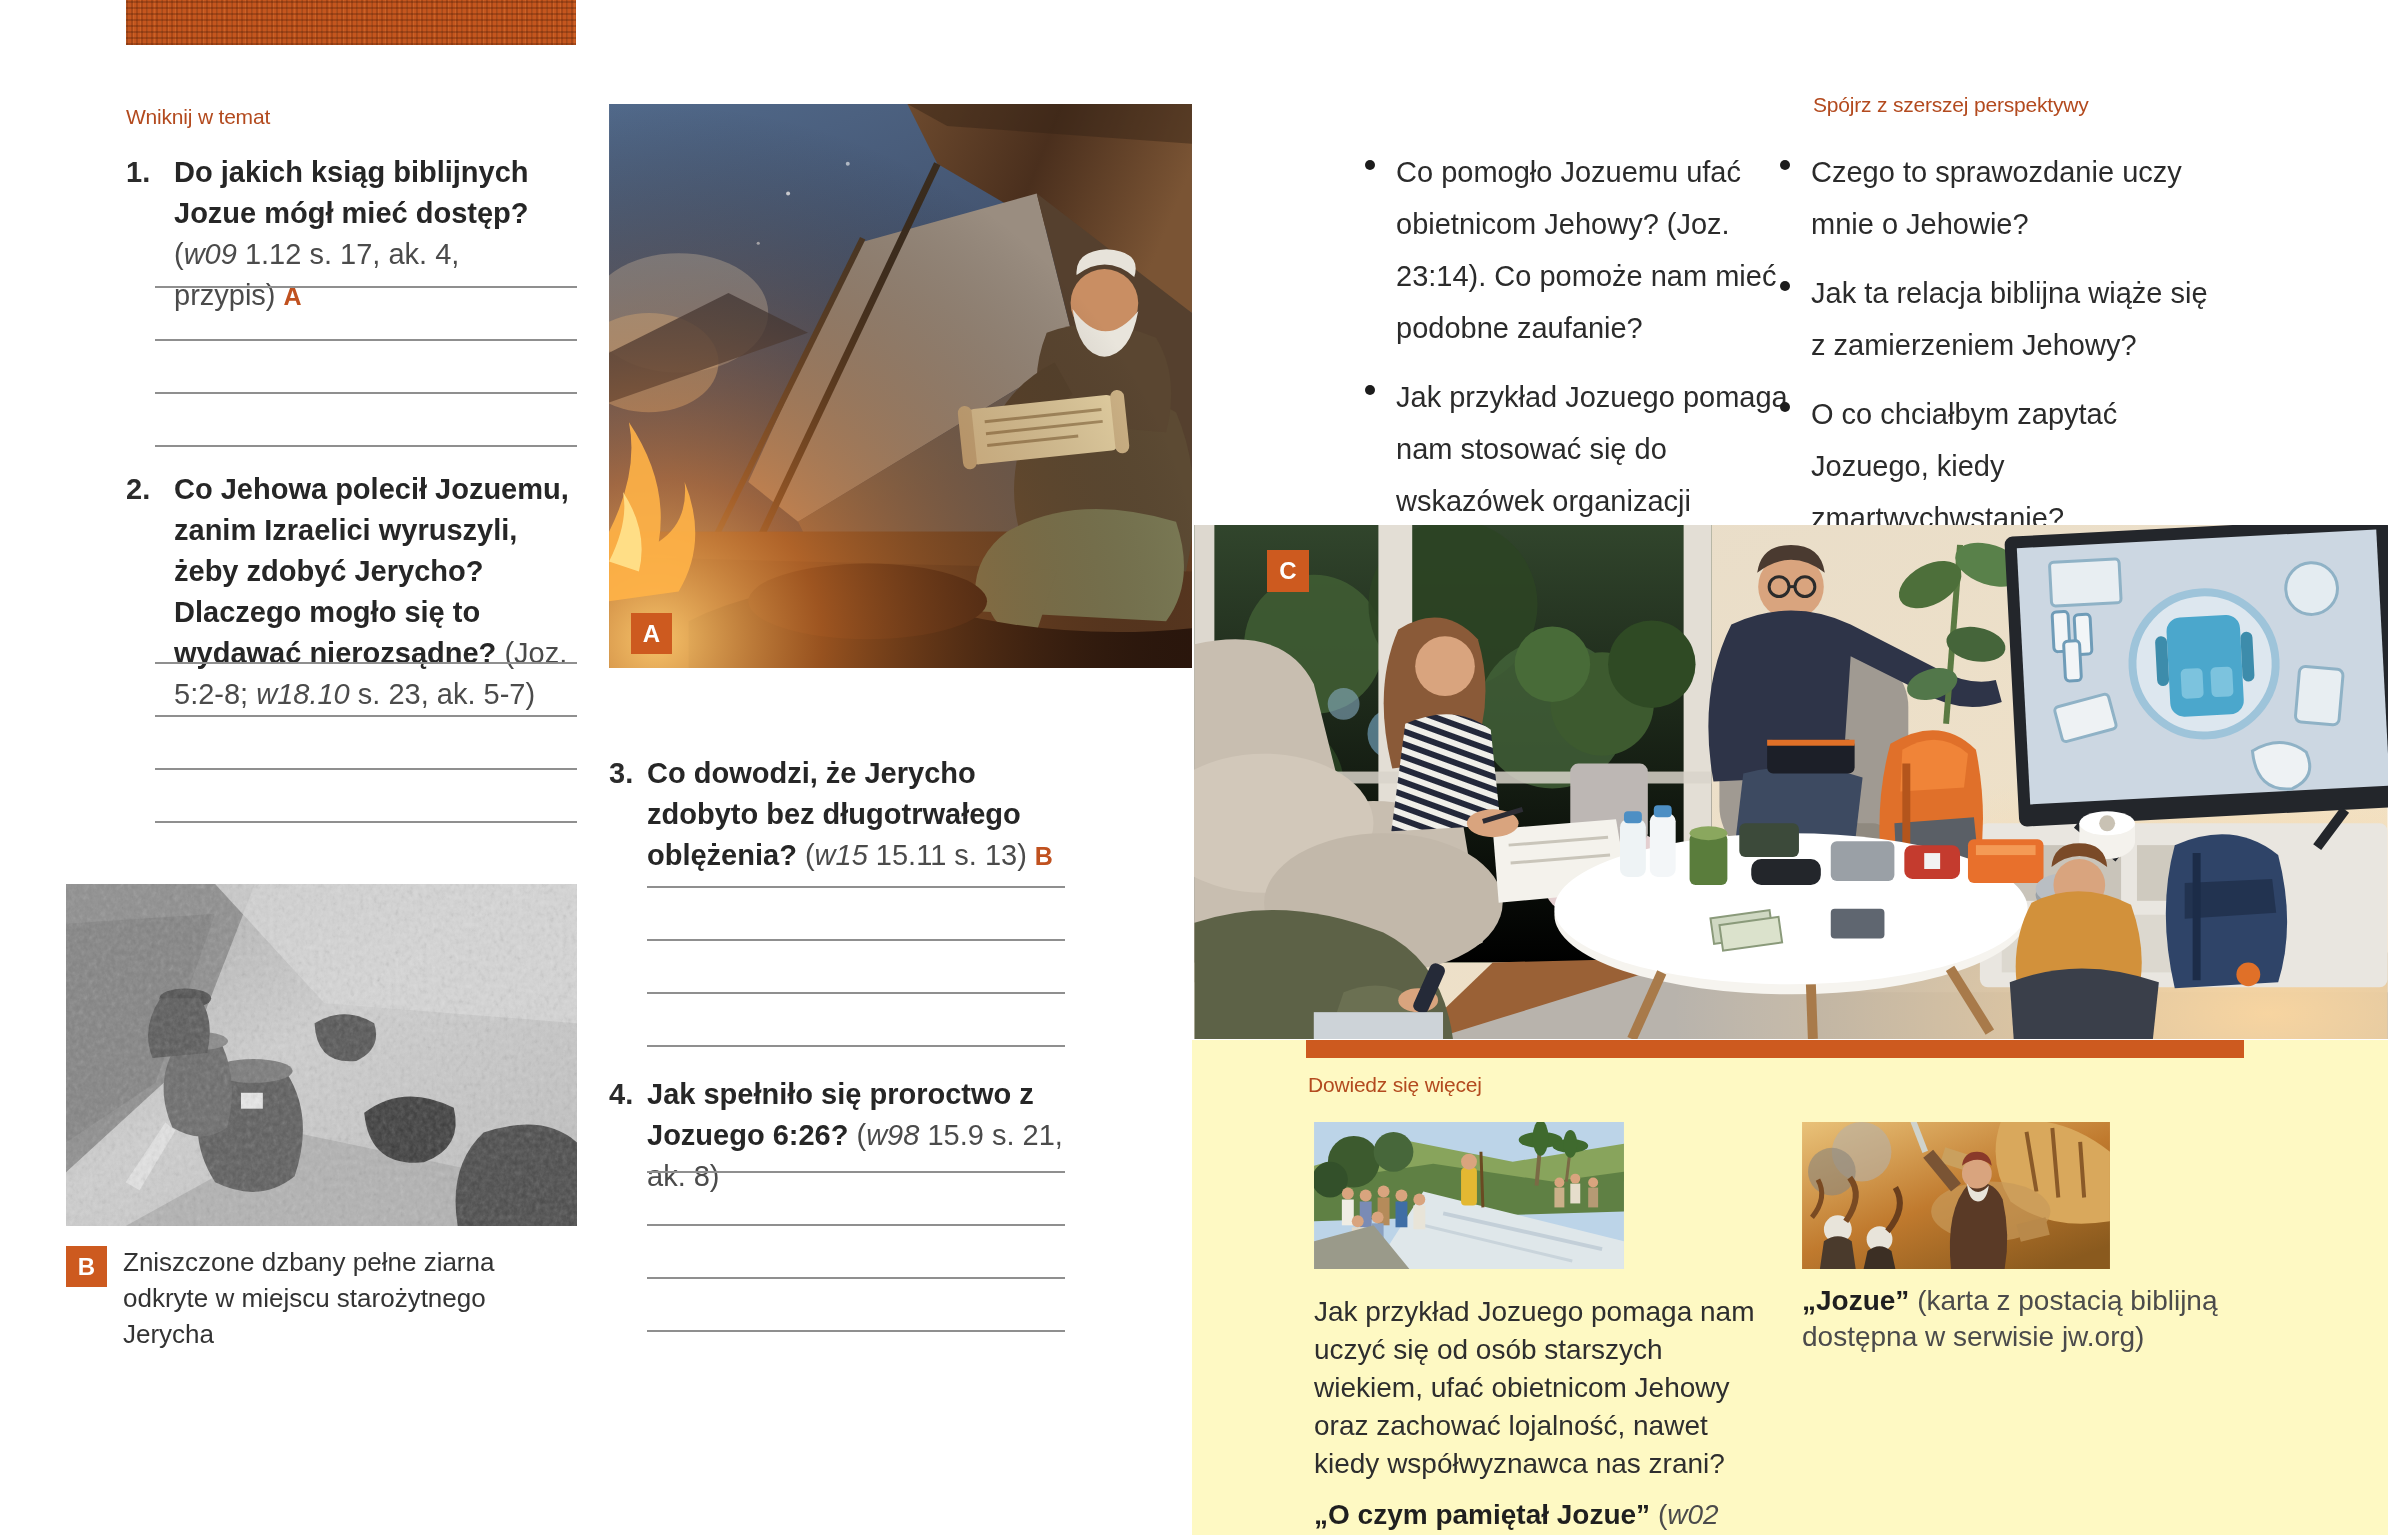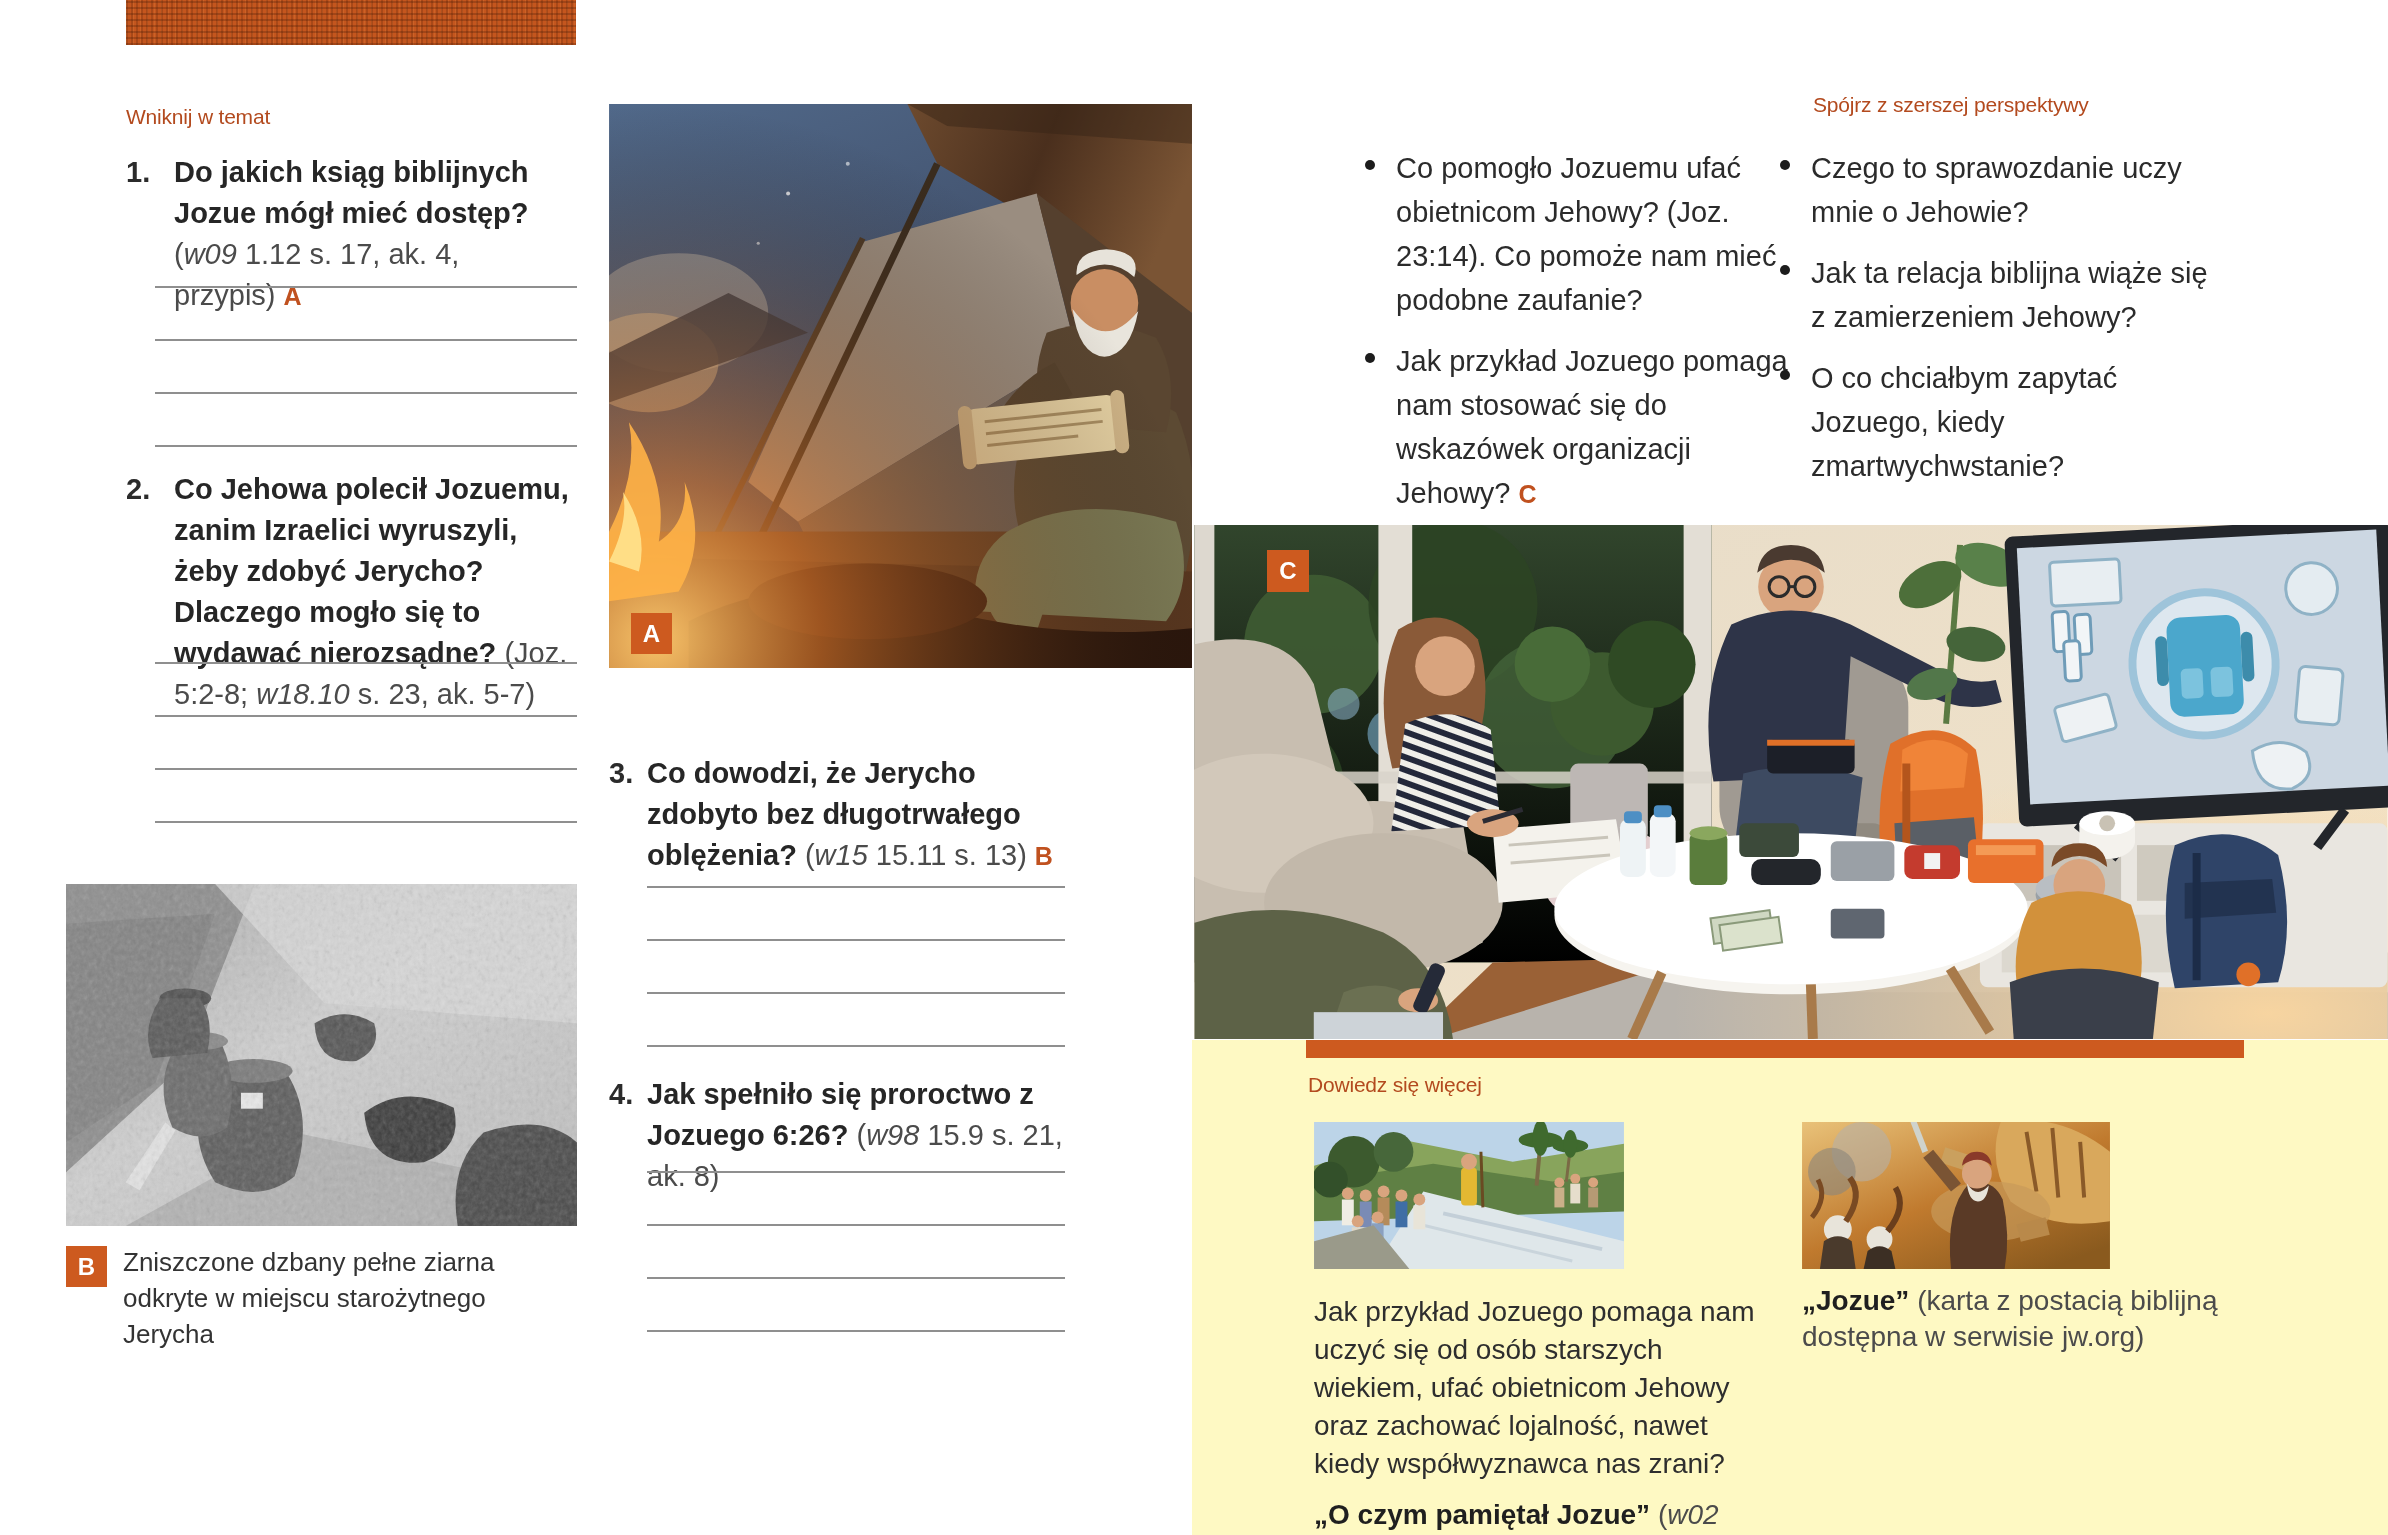--- a/index.html
+++ b/index.html
@@ -29,21 +29,21 @@
   .q-mid  .qbody{padding-left:38px;}
   .qt{font-weight:bold;color:#262626;}
   .ref{font-weight:normal;color:#4b4b4b;}
   .ref i{font-style:italic;}
   .marker-inline{color:#c0511f;font-weight:bold;font-size:25px;margin-left:8px;letter-spacing:1px;}
   
   .lines{position:absolute;}
   .lines > div{height:51px;border-bottom:2px solid #8f8f8f;}
   
   .bullets{position:absolute;margin:0;padding:0;list-style:none;}
-  .bullets li{position:relative;padding-left:33px;font-size:29px;line-height:44px;color:#2b2b2b;margin-bottom:17px;}
+  .bullets li{position:relative;padding-left:33px;font-size:29px;line-height:52px;color:#2b2b2b;margin-bottom:17px;}
   .bullets li::before{content:"";position:absolute;left:2px;top:14px;width:10px;height:10px;border-radius:50%;background:#1c1c1c;}
   
   .badge{
     position:absolute;width:41px;height:41px;background:#cd5a1f;color:#fff;
     display:flex;align-items:center;justify-content:center;
     font-weight:bold;font-size:24px;
   }
   
   .fig{position:absolute;overflow:hidden;}
   .fig svg{display:block;}

